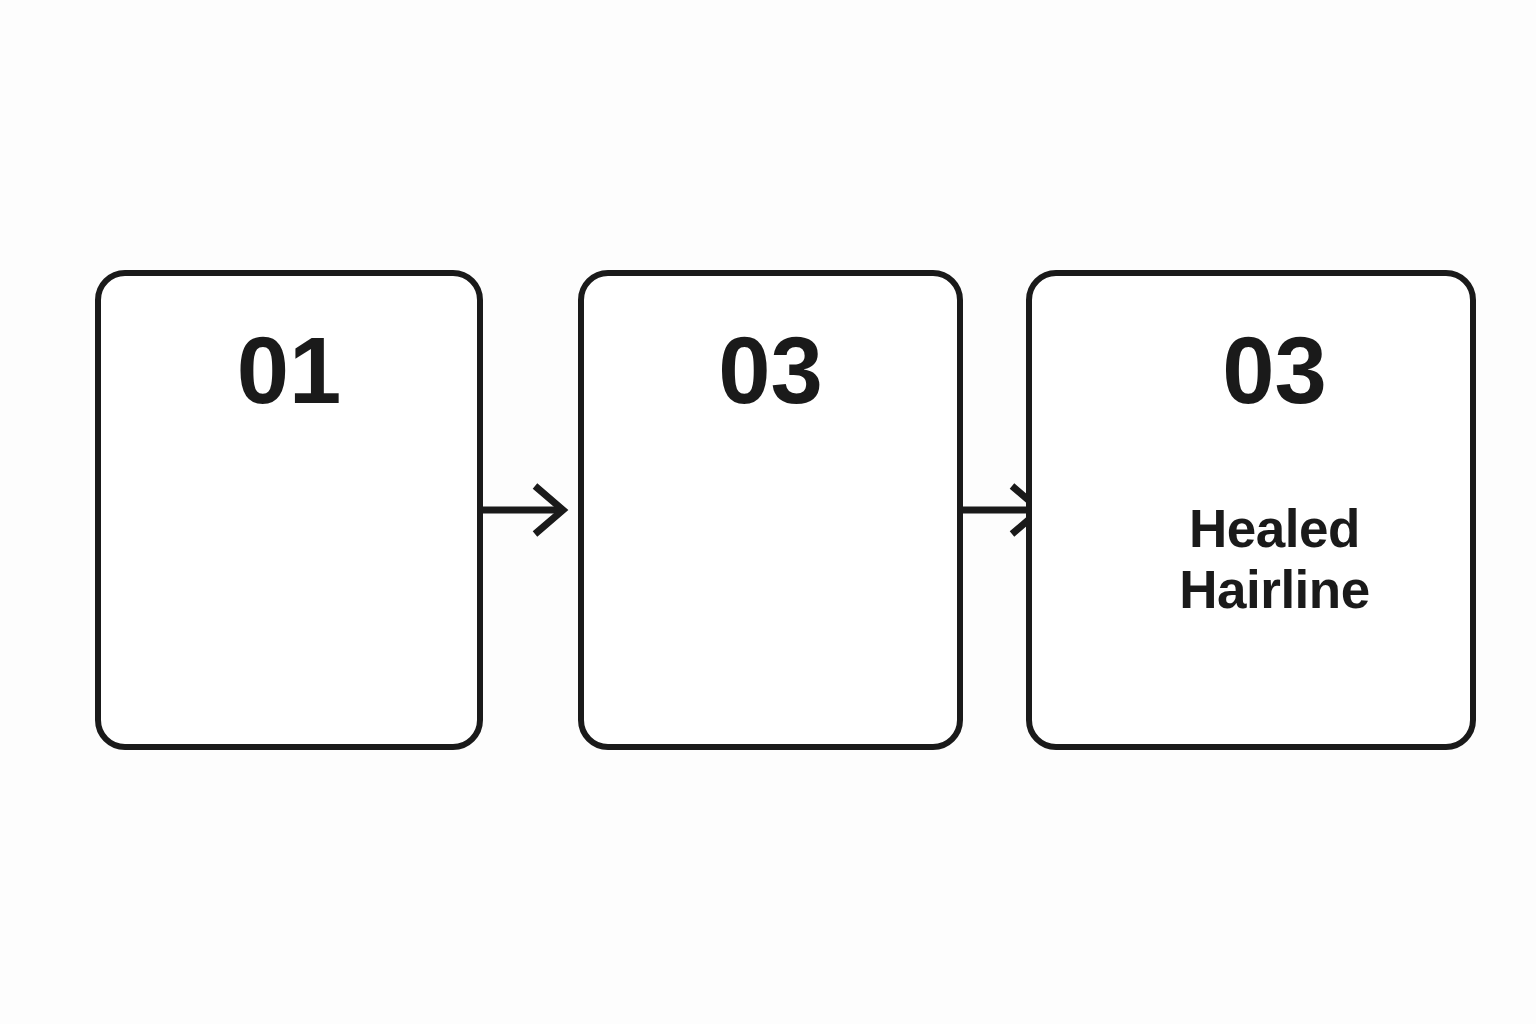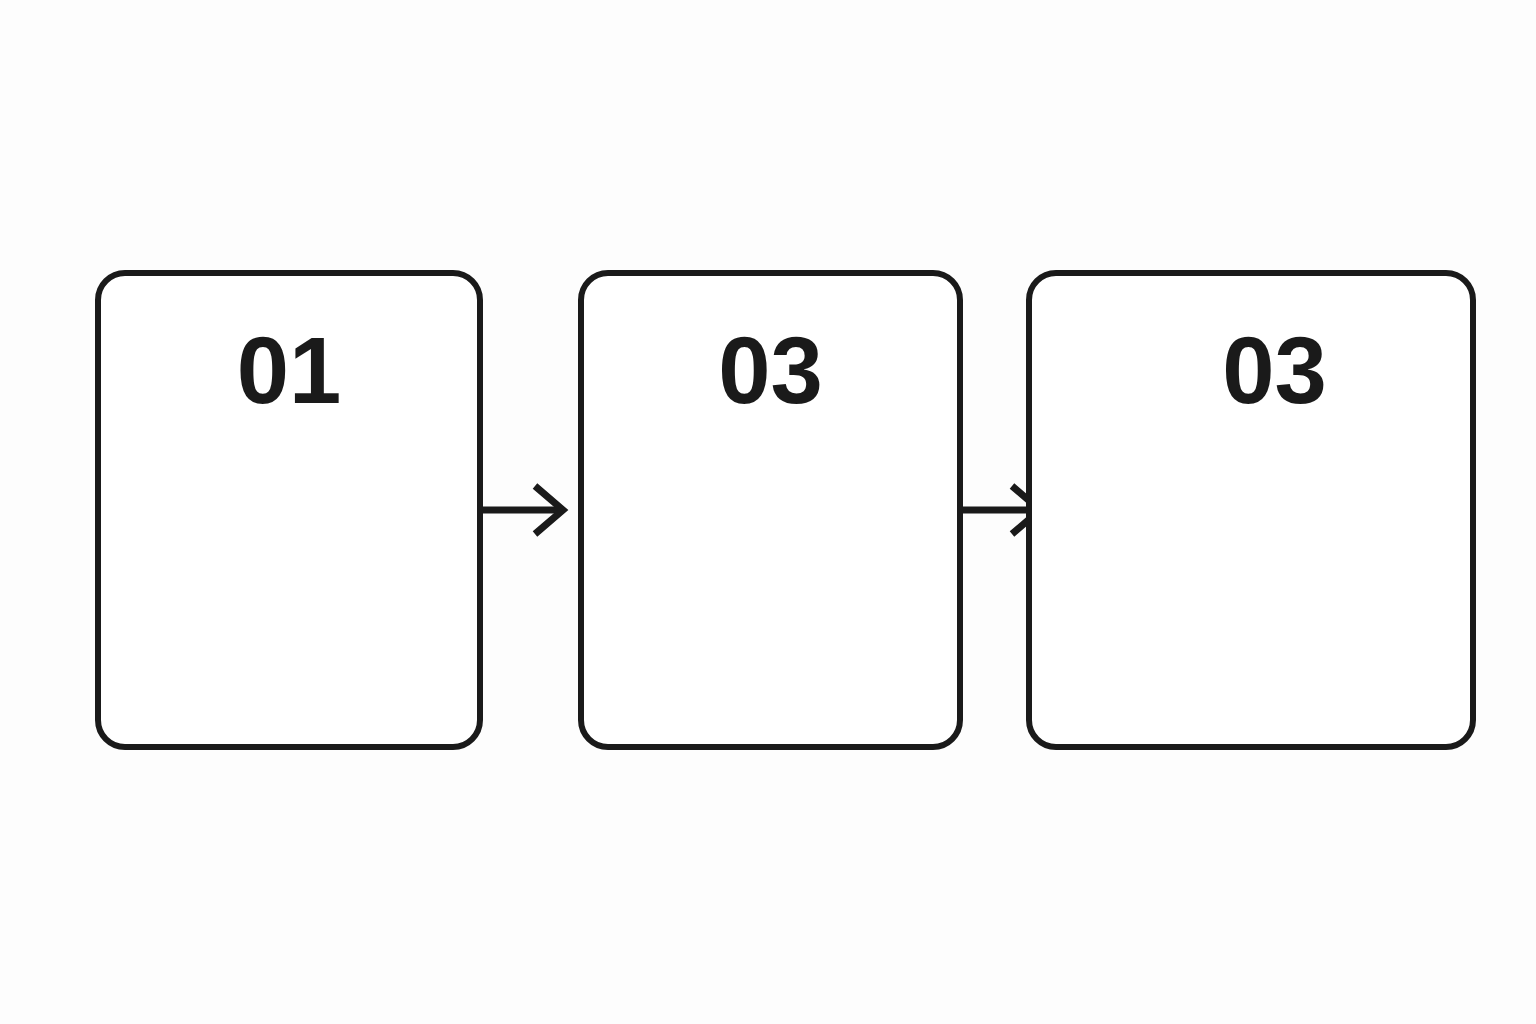--- a/index.html
+++ b/index.html
@@ -94,15 +94,19 @@
 
   <div class="flow-arrow arrow-2">
     <svg viewBox="0 0 92 64" xmlns="http://www.w3.org/2000/svg" aria-hidden="true">
       <path d="M0 32 H76"></path>
       <path d="M50 8 L78 32 L50 56"></path>
     </svg>
   </div>
 
   <div class="step-card step-3">
     <div class="step-number">03</div>
+    <div class="step-label-wrap">
+      <div class="step-label">Healed
+Hairline</div>
+    </div>
   </div>
 
 </div>
 
 </body></html>

